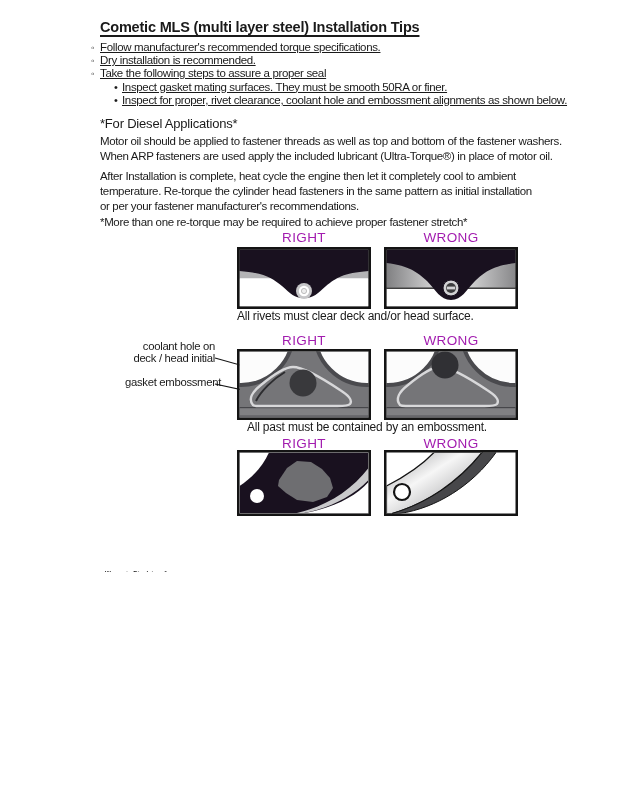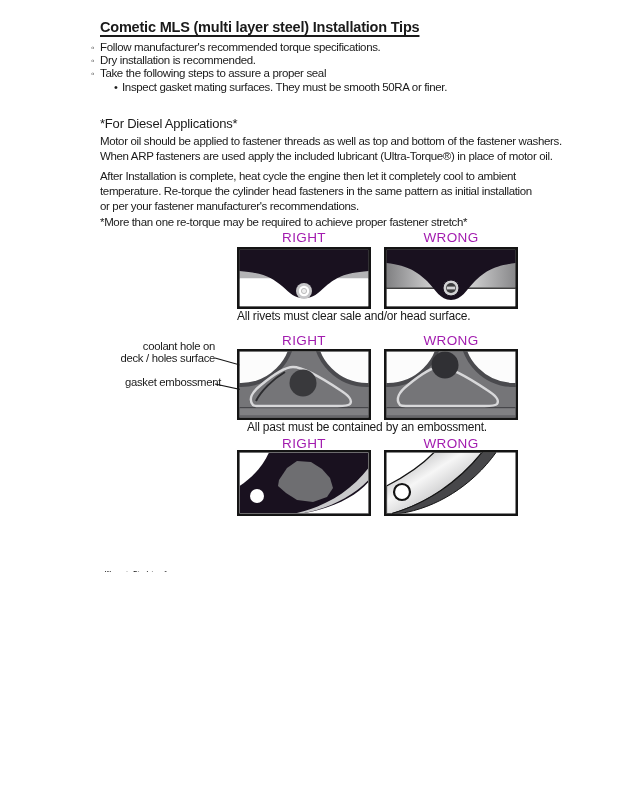--- a/index.html
+++ b/index.html
@@ -7,21 +7,21 @@
     position:relative;width:618px;height:572px;background:#ffffff;overflow:hidden;
     font-family:"Liberation Sans","DejaVu Sans",sans-serif;color:#1a1a1a;
   }
   .abs{position:absolute;}
   .title{
     left:100px;top:19px;font-size:14.5px;font-weight:bold;letter-spacing:-0.2px;
     text-decoration:underline;text-decoration-thickness:1.5px;text-underline-offset:3px;
     white-space:nowrap;
   }
   .bullets{left:91px;top:41px;font-size:11.5px;letter-spacing:-0.35px;line-height:13.2px;}
-  .bullet-row{white-space:nowrap;}
+  .bullet-row{white-space:nowrap;text-decoration:underline;}
   .bullet-row .m{display:inline-block;width:9px;font-size:10px;vertical-align:top;}
   .sub{padding-left:23px;}
   .sub .m{width:8px;font-size:11px;}
   .diesel-head{left:100px;top:116px;font-size:13px;font-weight:normal;letter-spacing:-0.2px;}
   .para{font-size:11.5px;letter-spacing:-0.35px;line-height:15px;white-space:pre-line;}
   .p1{left:100px;top:134px;}
   .p2{left:100px;top:169px;}
   .p3{left:100px;top:215px;}
   .dlabel{font-size:13.5px;letter-spacing:0.4px;text-align:center;width:134px;color:#a21caf;}
   .dcaption{font-size:12px;letter-spacing:-0.2px;white-space:pre-line;line-height:13.5px;}
@@ -37,20 +37,21 @@
 
 <div class="page">
 
   <div class="abs title">Cometic MLS (multi layer steel) Installation Tips</div>
 
   <div class="abs bullets">
     <div class="bullet-row"><span class="m">◦</span><span>Follow manufacturer's recommended torque specifications.</span></div>
     <div class="bullet-row"><span class="m">◦</span><span>Dry installation is recommended.</span></div>
     <div class="bullet-row"><span class="m">◦</span><span>Take the following steps to assure a proper seal</span></div>
     <div class="bullet-row sub"><span class="m">•</span><span>Inspect gasket mating surfaces.  They must be smooth 50RA or finer.</span></div>
+    <div class="bullet-row sub"><span class="m">•</span><span>Inspect for proper, rivet clearance, coolant hole and embossment alignments as shown below.</span></div>
   </div>
 
   <div class="abs diesel-head">*For Diesel Applications*</div>
   <div class="abs para p1">Motor oil should be applied to fastener threads as well as top and bottom of the fastener washers.
 When ARP fasteners are used apply the included lubricant (Ultra-Torque®) in place of motor oil.</div>
   <div class="abs para p2">After Installation is complete, heat cycle the engine then let it completely cool to ambient
 temperature. Re-torque the cylinder head fasteners in the same pattern as initial installation
 or per your fastener manufacturer's recommendations.</div>
   <div class="abs para p3">*More than one re-torque may be required to achieve proper fastener stretch*</div>
 
@@ -84,27 +85,27 @@
     <rect x="2.5" y="41.9" width="129" height="17.6" fill="#ffffff"></rect>
     <path d="M2.5,2.5 L131.5,2.5 L131.5,16 C108,19 101,25 91,34 C82,43 78,53 67,53 C56,53 52,43 43,34 C33,25 26,19 2.5,16 Z" fill="#19111f"></path>
     <g>
       <circle cx="67" cy="41" r="8" fill="#d2d2d4" stroke="#19111f" stroke-width="1"></circle>
       <circle cx="67" cy="41" r="5" fill="#3c3c3e"></circle>
       <rect x="62.8" y="39.6" width="8.4" height="2.8" fill="#d2d2d4"></rect>
     </g>
     <rect x="1.25" y="1.25" width="131.5" height="59.5" fill="none" stroke="#141414" stroke-width="2.5"></rect>
   </svg>
 
-  <div class="abs dcaption" style="left:237px;top:310px;">All rivets must clear sale and/or head surface.</div>
+  <div class="abs dcaption" style="left:237px;top:310px;">All rivets must clear deck and/or head surface.</div>
 
   <div class="abs dlabel" style="left:237px;top:333px;">RIGHT</div>
   <div class="abs dlabel" style="left:384px;top:333px;">WRONG</div>
 
   <div class="abs sidelabel" style="left:95px;top:341px;">coolant hole on
-deck / holes surface</div>
+deck / head initial</div>
   <div class="abs sidelabel" style="left:101px;top:377px;">gasket embossment</div>
 
   <svg class="abs" style="left:212px;top:352px;" width="96" height="48" viewBox="0 0 96 48">
     <line x1="3" y1="6" x2="92" y2="31" stroke="#141414" stroke-width="1.1"></line>
     <line x1="3" y1="32" x2="49" y2="42" stroke="#141414" stroke-width="1.1"></line>
   </svg>
 
   <svg class="abs dbox" style="left:237px;top:349px;" width="134" height="71" viewBox="0 0 134 71">
     <defs>
         <clipPath id="c2r">

